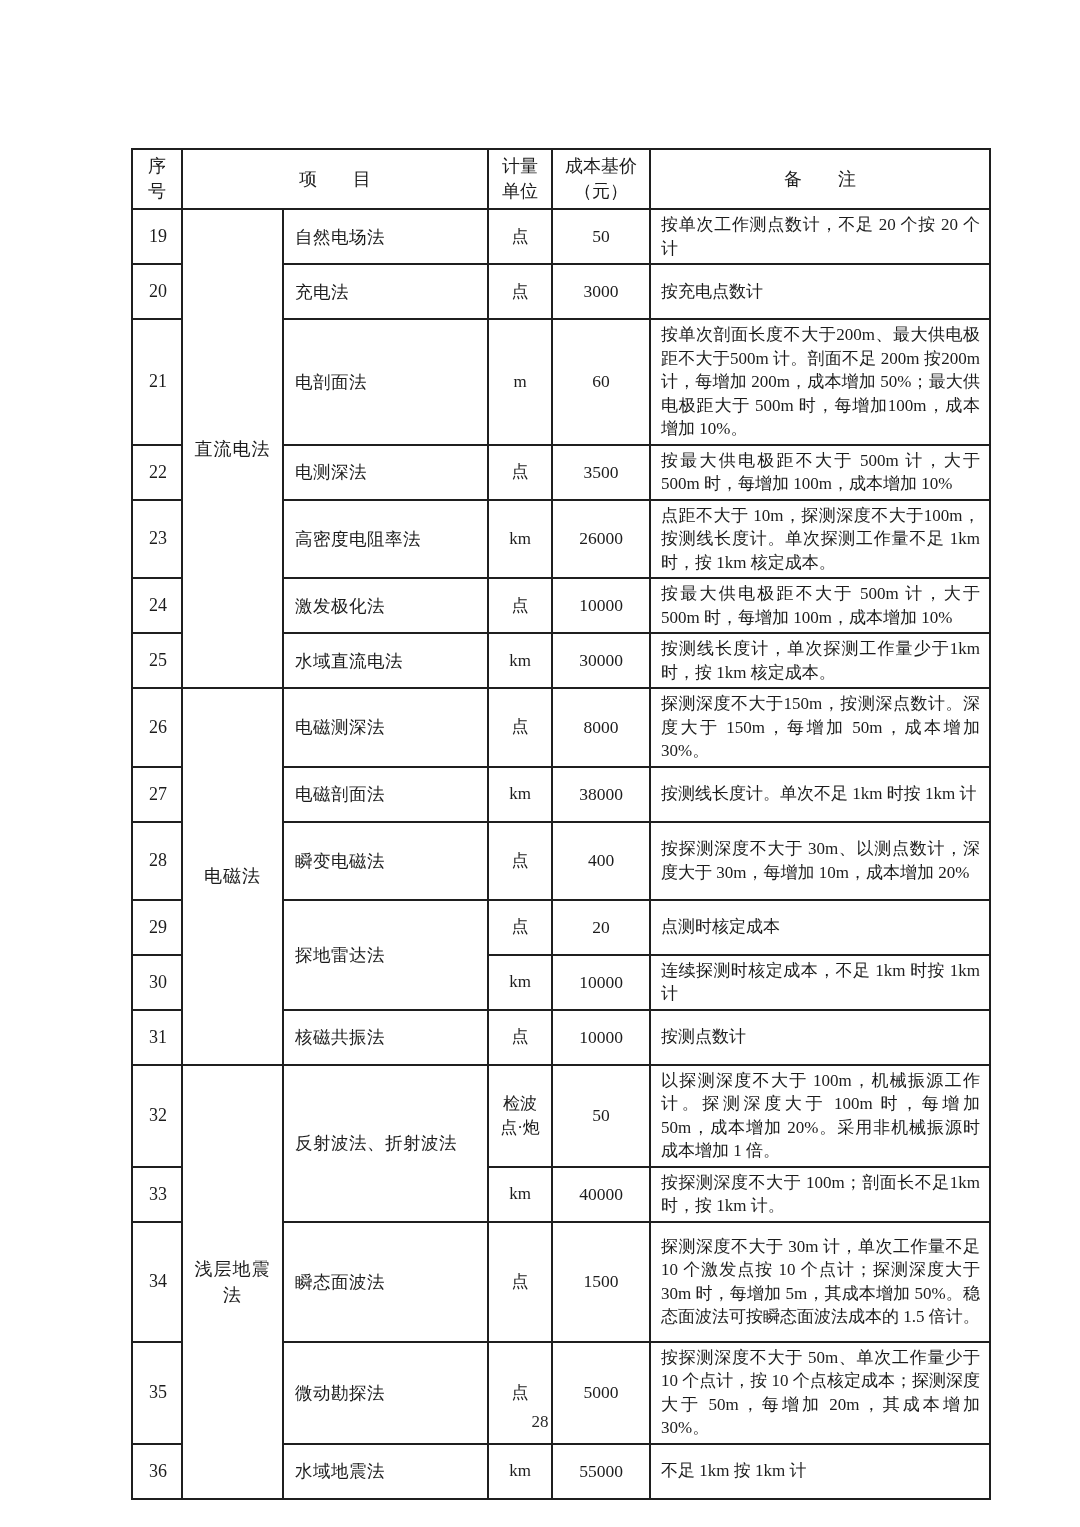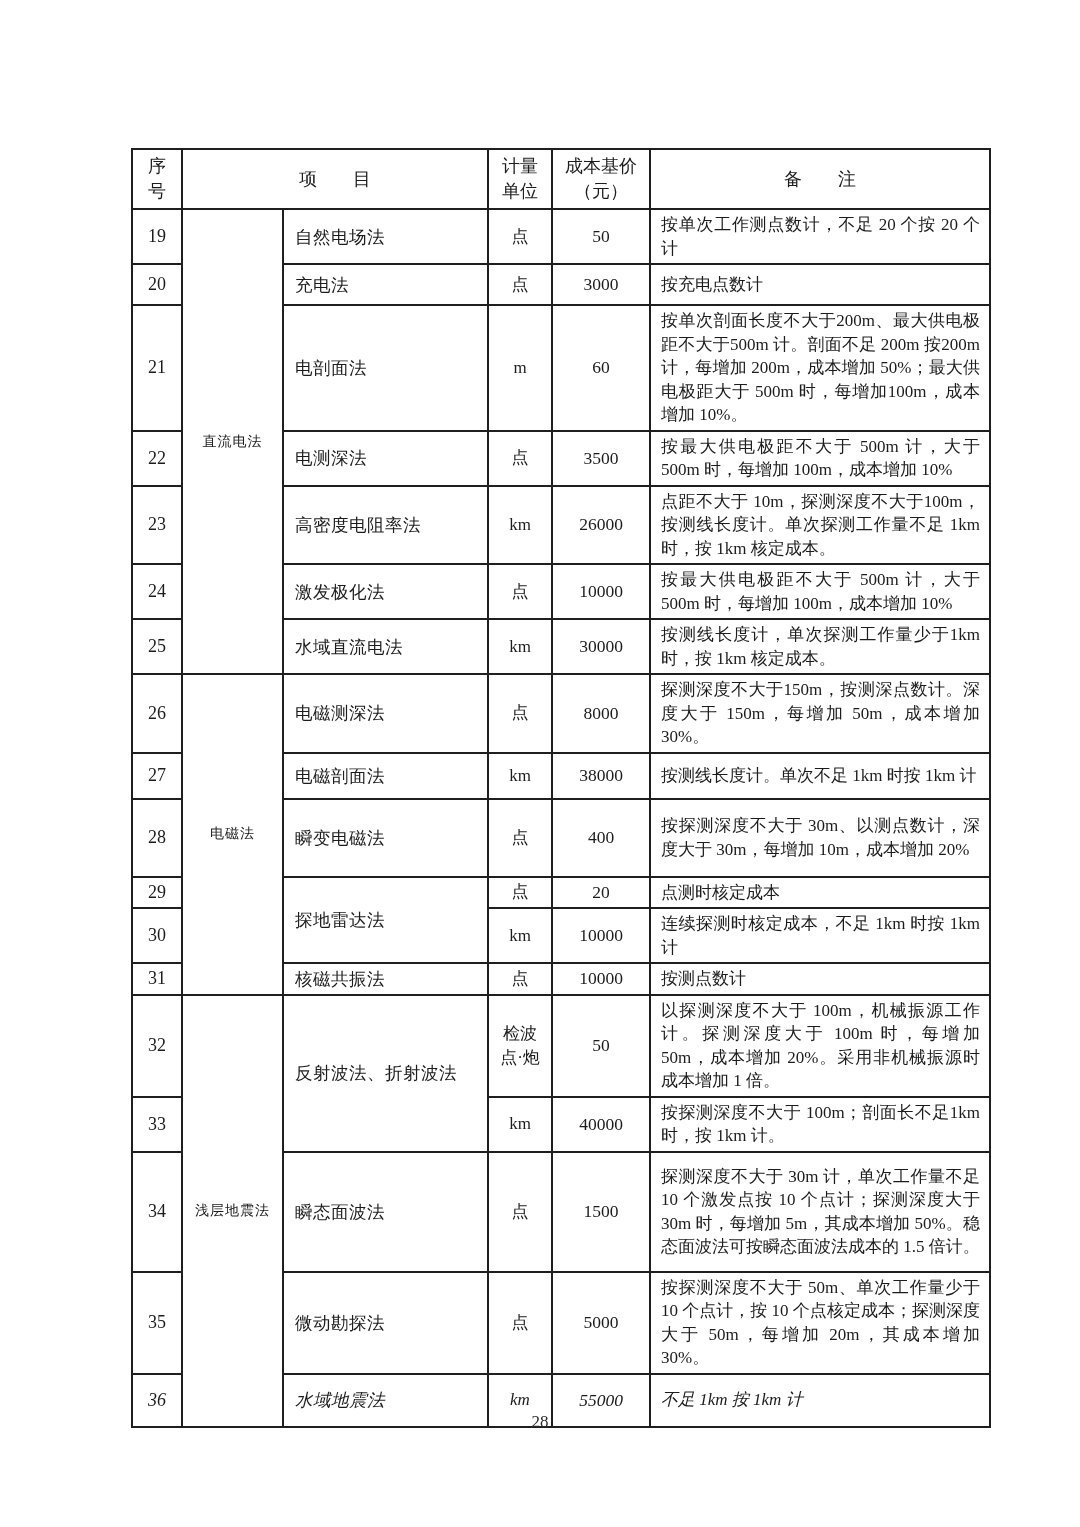--- a/index.html
+++ b/index.html
@@ -31,24 +31,24 @@
   }
   th {
     font-size: 18px;
     line-height: 25px;
     text-align: center;
     padding: 4px 2px;
   }
   td.c-no {
     font-size: 18px;
     text-align: center;
-    padding: 2px;
+    padding: 16px;
   }
   td.c-cat {
-    font-size: 14px;
+    font-size: 18px;
     line-height: 26px;
     text-align: center;
     padding: 19px 6px;
     letter-spacing: 1px;
   }
   td.c-proj {
     font-size: 17.5px;
     text-align: left;
     padding: 2px 6px 2px 11px;
     letter-spacing: 0.5px;
@@ -220,21 +220,21 @@
           <td class="c-cost">1500</td>
           <td class="c-remark">探测深度不大于 30m 计，单次工作量不足 10 个激发点按 10 个点计；探测深度大于 30m 时，每增加 5m，其成本增加 50%。稳态面波法可按瞬态面波法成本的 1.5 倍计。</td>
         </tr>
         <tr style="height: 90px;">
           <td class="c-no">35</td>
           <td class="c-proj">微动勘探法</td>
           <td class="c-unit">点</td>
           <td class="c-cost">5000</td>
           <td class="c-remark">按探测深度不大于 50m、单次工作量少于 10 个点计，按 10 个点核定成本；探测深度大于 50m，每增加 20m，其成本增加 30%。</td>
         </tr>
-        <tr style="height: 53px; font-style: italic;">
+        <tr style="height: 53px;">
           <td class="c-no">36</td>
           <td class="c-proj">水域地震法</td>
           <td class="c-unit">km</td>
           <td class="c-cost">55000</td>
           <td class="c-remark">不足 1km 按 1km 计</td>
         </tr>
       </tbody>
   </table>
 </div>
 

